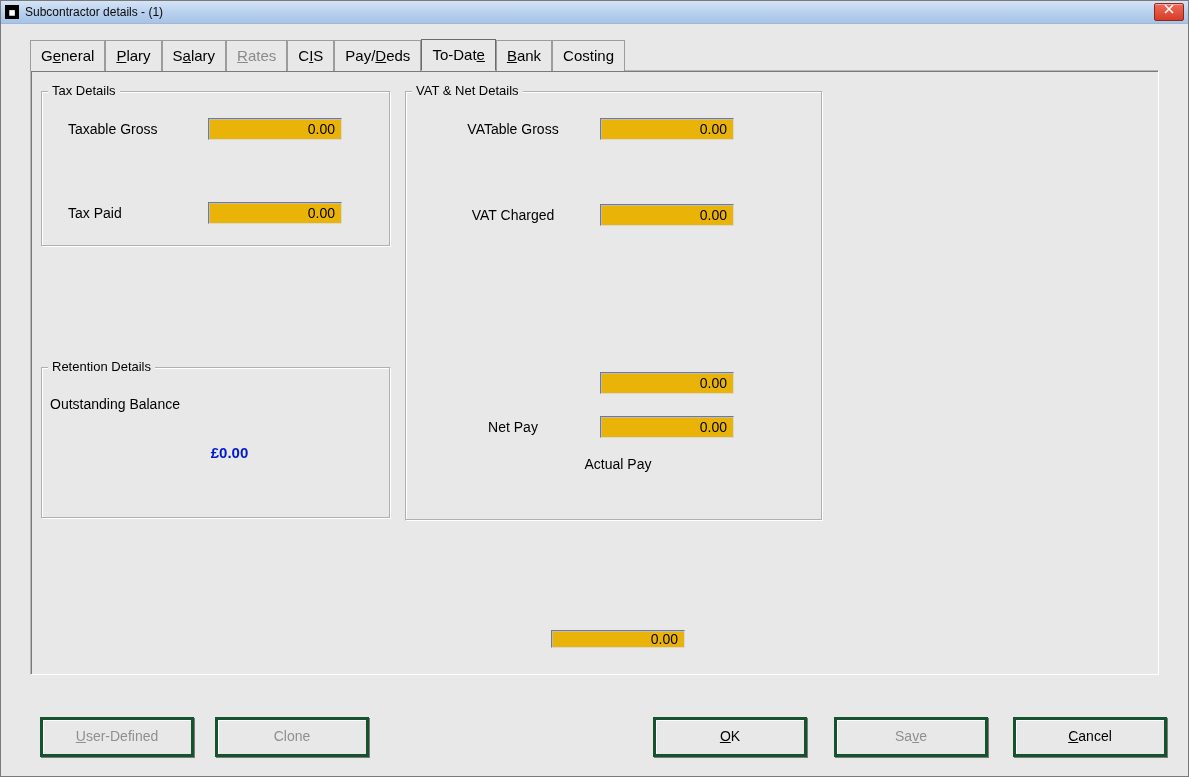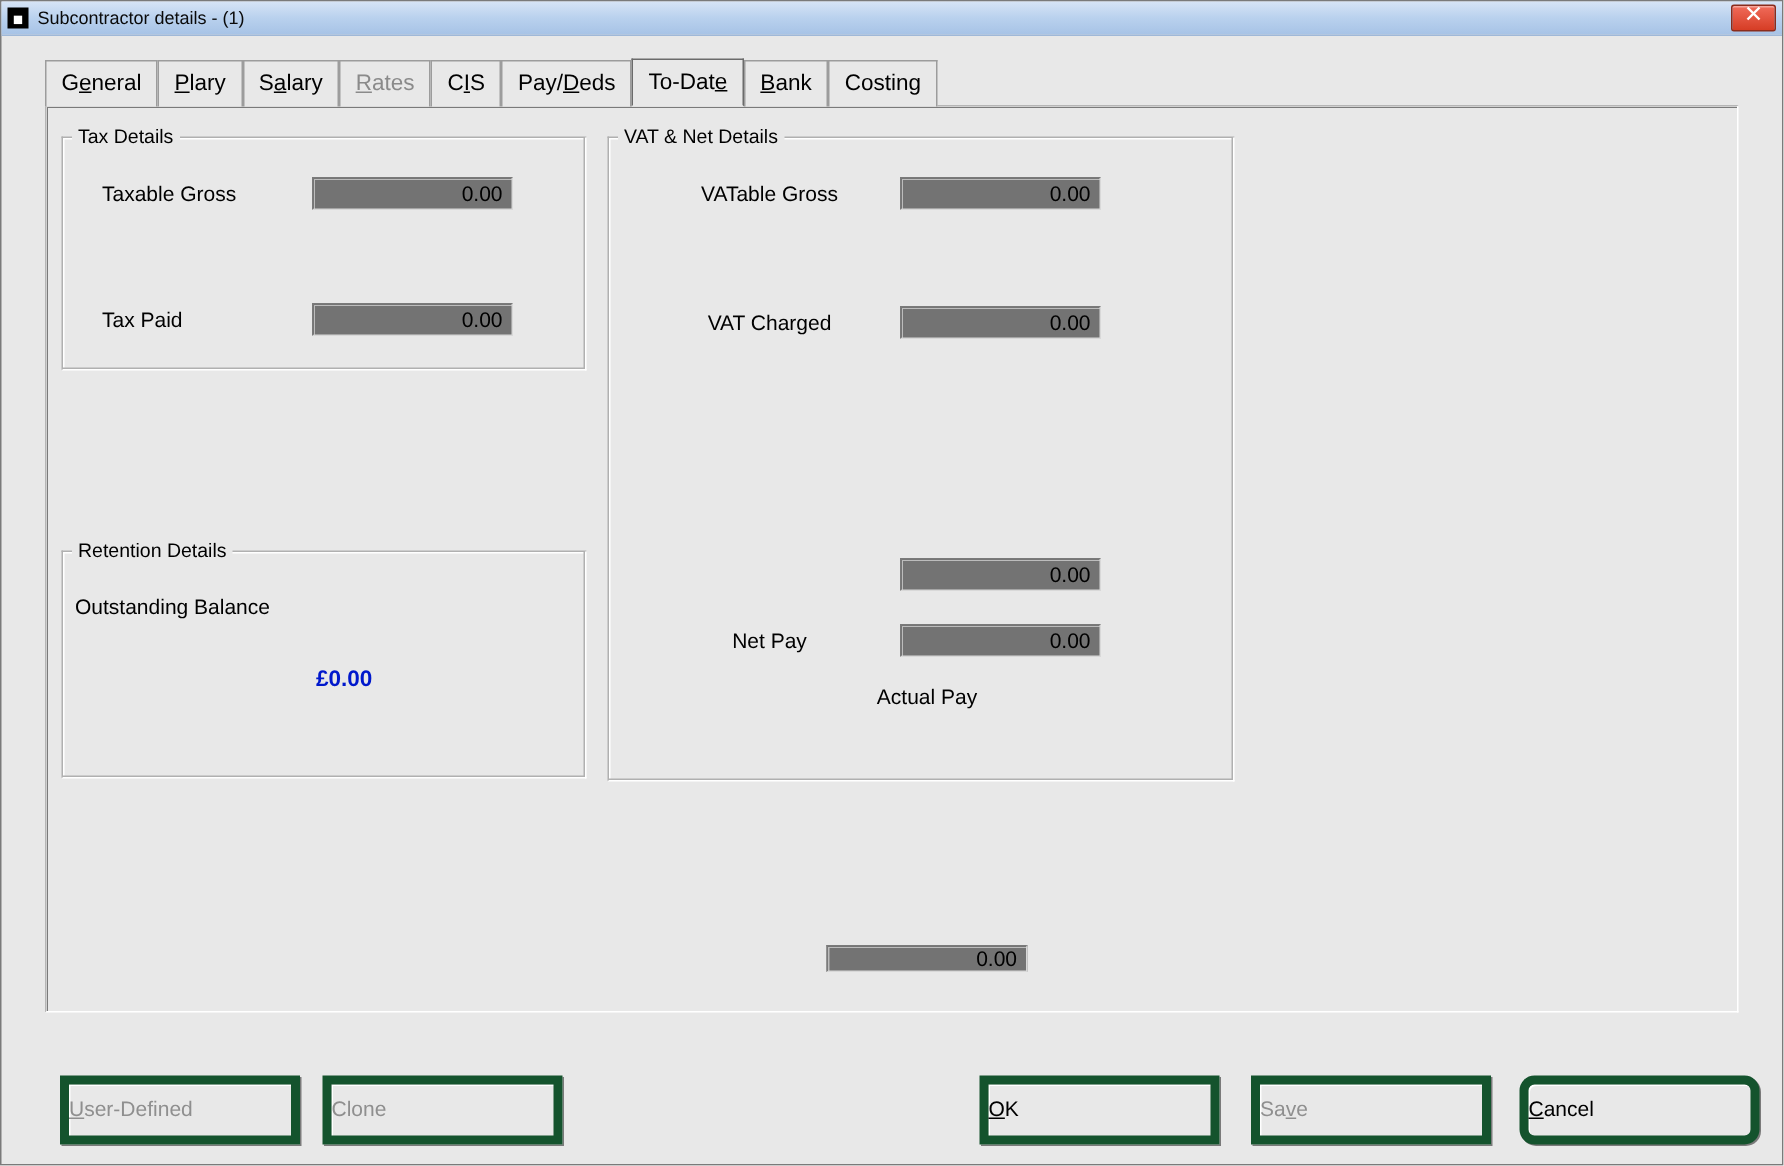--- a/index.html
+++ b/index.html
@@ -149,21 +149,21 @@
     font-size: 14px;
     color: #000;
   }
   .row input.val {
     width: 134px;
     height: 22px;
     border: 1px solid #7a7a7a;
     border-right-color: #d8d8d8;
     border-bottom-color: #d8d8d8;
     box-shadow: inset 1px 1px 0 #bcbcbc;
-    background: #737373;
+    background: #eab308;
     text-align: right;
     padding: 0 6px;
     font-size: 14px;
     font-family: Arial, sans-serif;
     box-sizing: border-box;
   }
 
   #row-taxgross { top: 24px; }
   #row-taxpaid  { top: 108px; }
 
@@ -195,36 +195,36 @@
   
   .btnbar {
     position: absolute;
     left: 0; right: 0;
     bottom: 18px;
     height: 40px;
   }
   .btn {
     position: absolute;
     height: 34px;
-    border: 6px solid #14532d;
+    border: 3px solid #14532d;
     background: #e8e8e8;
     box-shadow: 1px 1px 0 #7a7a7a, inset 1px 1px 0 #fff;
     font-size: 14px;
-    text-align: left;
+    text-align: center;
     line-height: 32px;
     color: #000;
   }
   .btn .u { text-decoration: underline; }
   .btn.disabled { color: #8f8f8f; }
   #btn-userdef { left: 38px;  width: 148px; }
   #btn-clone   { left: 213px; width: 148px; }
   #btn-furlough{ left: 394px; width: 148px; }
   #btn-ok      { left: 651px; width: 148px; }
   #btn-save    { left: 832px; width: 148px; }
-  #btn-cancel  { left: 1011px;width: 148px; border-radius: 10px; }
+  #btn-cancel  { left: 1011px;width: 148px; }
 </style>
 </head>
 <body>
 
 <div class="window">
   <div class="titlebar">
     <span class="app-icon">◼</span>
     <span class="title-text">Subcontractor details -   (1)</span>
     <div class="close-btn">
       <svg width="10" height="10" viewBox="0 0 10 10">

